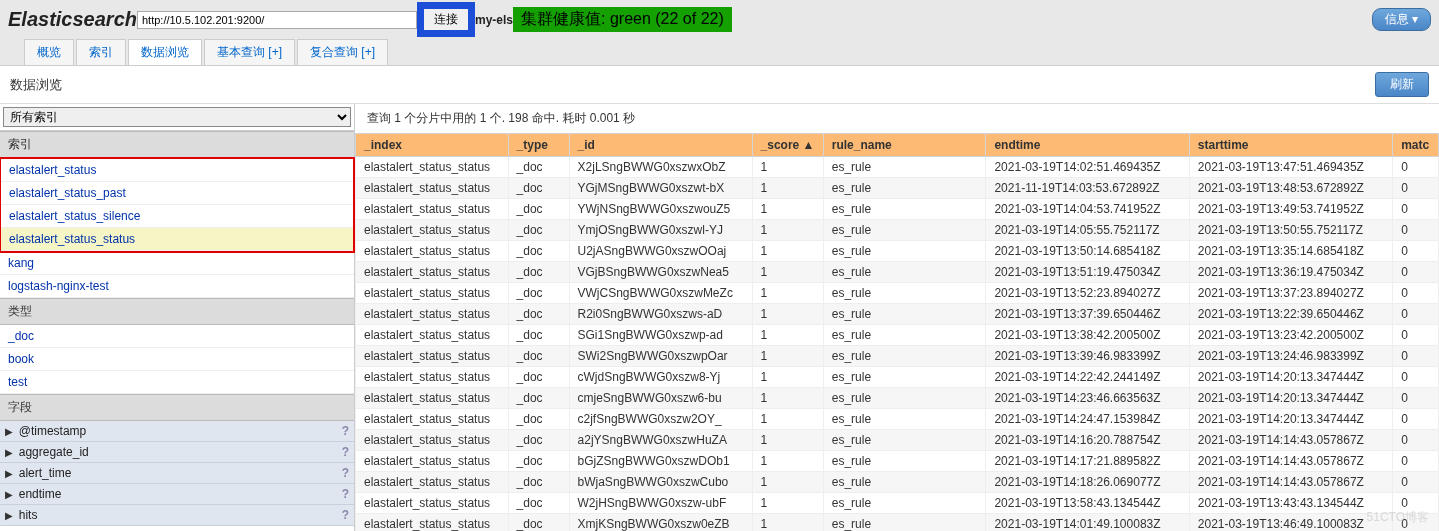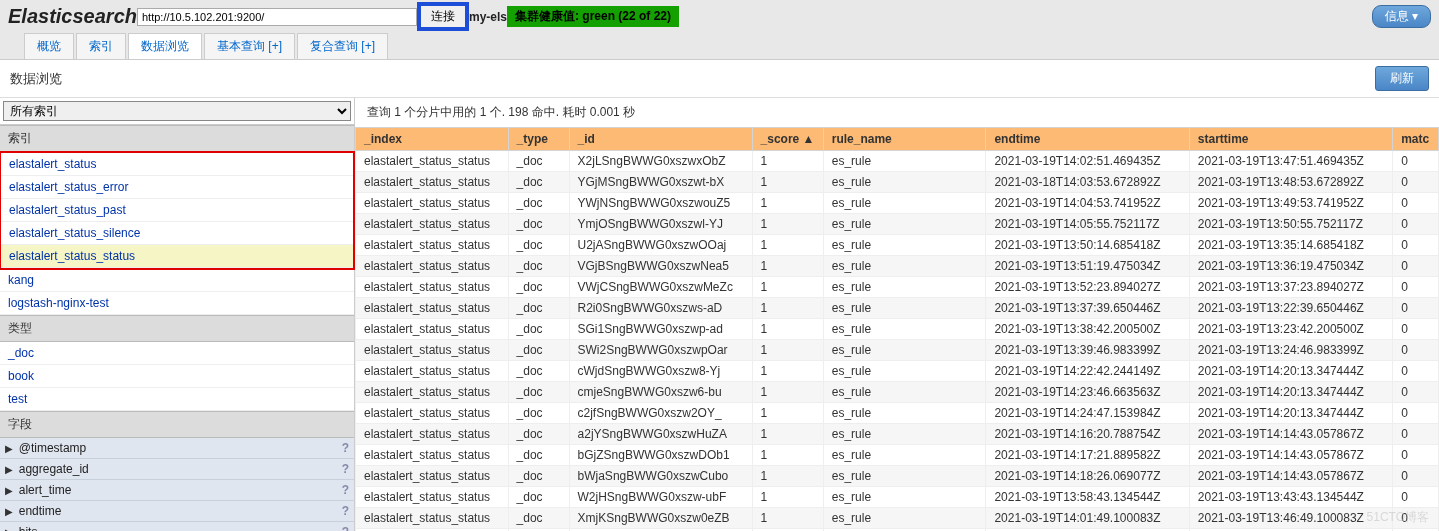--- a/index.html
+++ b/index.html
@@ -1,23 +1,23 @@
 <!DOCTYPE html>
 <html><head>
   <meta charset="utf-8">
   <style>
     * { box-sizing: border-box; margin: 0; padding: 0; }
     body { font-family: Arial, sans-serif; font-size: 12px; background: #e8e8e8; color: #333; width: 1439px; }
     
     .topbar { display: flex; align-items: center; padding: 2px 8px; background: #e8e8e8; gap: 0; }
     .logo { font-size: 20px; font-weight: bold; font-style: italic; color: #222; }
     .url-field { width: 280px; height: 18px; font-size: 11px; padding: 0 4px; border: 1px solid #aaa; background: #fff; }
-    .connect-btn { padding: 2px 10px; border: 4px solid #1d4ed8; background: #f0f0f0; font-size: 12px; }
+    .connect-btn { padding: 2px 10px; border: 7px solid #1d4ed8; background: #f0f0f0; font-size: 12px; }
     .cluster-name { font-weight: bold; color: #222; }
-    .health-badge { background: #14a000; color: #000; padding: 2px 8px; font-weight: bold; font-size: 12px; }
+    .health-badge { background: #14a000; color: #000; padding: 2px 8px; font-weight: normal; font-size: 16px; }
     .info-btn { margin-left: auto; background: linear-gradient(#6fa8dc,#4a86c7); border: 1px solid #3b6ea0; color: #fff; padding: 2px 12px; border-radius: 9px; font-size: 12px; }
     
     .tabs { display: flex; background: #e8e8e8; border-bottom: 1px solid #ccc; padding-left: 24px; }
     .tab { padding: 4px 12px; border: 1px solid #ccc; border-bottom: none; background: #f5f5f5; margin-right: 2px; cursor: pointer; color: #0066cc; font-size: 12px; }
     .tab.active { background: #fff; font-weight: normal; }
     
     .subhead { display: flex; align-items: center; background: #fff; padding: 6px 10px; border-bottom: 1px solid #ddd; }
     .subhead-title { font-size: 13px; color: #333; }
     .refresh-btn { margin-left: auto; background: linear-gradient(#6fa8dc,#4a86c7); border: 1px solid #3b6ea0; color: #fff; padding: 3px 14px; border-radius: 3px; font-size: 12px; }
     
@@ -82,21 +82,20 @@
   <div class="sidebar">
     <div class="select-row">
       <select class="index-select">
         <option>所有索引</option>
       </select>
     </div>
     <div class="section-head">索引</div>
     <div class="redbox">
       <div id="index-list">
           <div class="item">elastalert_status</div>
-          <div class="item">elastalert_status_error</div>
           <div class="item">elastalert_status_past</div>
           <div class="item">elastalert_status_silence</div>
           <div class="item sel">elastalert_status_status</div>
         </div>
     </div>
     <div id="index-list2">
         <div class="item">kang</div>
         <div class="item">logstash-nginx-test</div>
       </div>
     <div class="section-head">类型</div>
@@ -160,21 +159,21 @@
             <td>2021-03-19T14:02:51.469435Z</td>
             <td>2021-03-19T13:47:51.469435Z</td>
             <td>0</td>
           </tr>
           <tr class="alt">
             <td>elastalert_status_status</td>
             <td>_doc</td>
             <td>YGjMSngBWWG0xszwt-bX</td>
             <td>1</td>
             <td>es_rule</td>
-            <td>2021-03-18T14:03:53.672892Z</td>
+            <td>2021-11-19T14:03:53.672892Z</td>
             <td>2021-03-19T13:48:53.672892Z</td>
             <td>0</td>
           </tr>
           <tr>
             <td>elastalert_status_status</td>
             <td>_doc</td>
             <td>YWjNSngBWWG0xszwouZ5</td>
             <td>1</td>
             <td>es_rule</td>
             <td>2021-03-19T14:04:53.741952Z</td>

